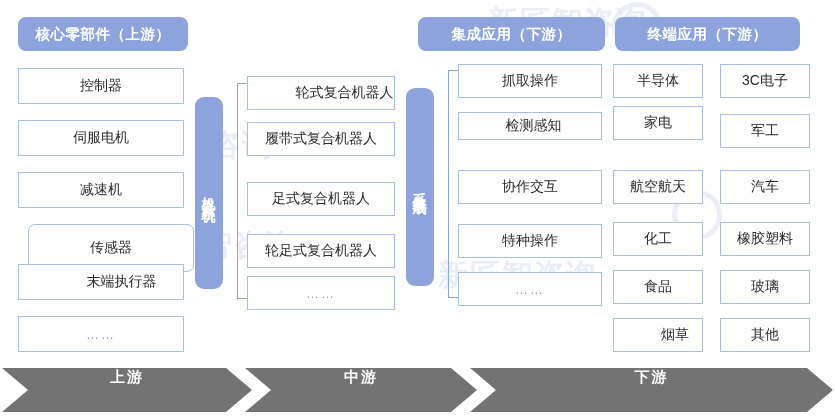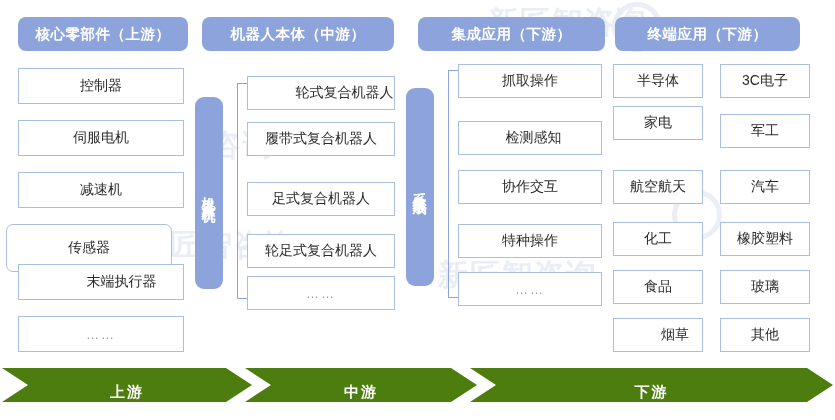--- a/index.html
+++ b/index.html
@@ -112,27 +112,27 @@
     border: 1.4px solid #8ca4db;
     border-right: none;
     box-sizing: border-box;
     background: transparent;
     z-index: 2;
   }
 
   
   .chev {
     position: absolute;
-    height: 34px;
-    background: #4d7c0f;
+    height: 44px;
+    background: #737373;
     color: #ffffff;
     font-size: 15px;
     font-weight: bold;
     display: flex;
-    align-items: flex-end;
+    align-items: flex-start;
     justify-content: center;
     letter-spacing: 2px;
     z-index: 3;
   }
   .chev-first {
     clip-path: polygon(0 0, calc(100% - 26px) 0, 100% 50%, calc(100% - 26px) 100%, 0 100%, 26px 50%);
   }
   .chev-mid {
     clip-path: polygon(0 0, calc(100% - 26px) 0, 100% 50%, calc(100% - 26px) 100%, 0 100%, 26px 50%);
   }
@@ -148,40 +148,37 @@
   <div class="wm" style="left:470px; top:2px;"><span class="dot"></span>新匠智咨询</div>
   <div class="wm-ring" style="left:612px; top:2px;"></div>
   <div class="wm" style="left:120px; top:225px;"><span class="dot"></span>新匠智咨询</div>
   <div class="wm" style="left:420px; top:255px;"><span class="dot"></span>新匠智咨询</div>
   <div class="wm-ring" style="left:672px; top:190px;"></div>
   <div class="wm" style="left:210px; top:125px;">咨询</div>
 
   <div class="hdr" style="left:18px; top:17px; width:170px;">
     <span>核心零部件（上游）</span>
   </div>
-  <div class="hdr" style="left:202px; top:17px; width:192px;">
-    <span>机器人本体（中游）</span>
-  </div>
   <div class="hdr" style="left:418px; top:17px; width:187px;">
     <span>集成应用（下游）</span>
   </div>
   <div class="hdr" style="left:615px; top:17px; width:185px;">
     <span>终端应用（下游）</span>
   </div>
 
   <div class="box" style="left:18px; top:68px;  width:166px; height:36px;">
       <span>控制器</span>
     </div>
   <div class="box" style="left:18px; top:120px; width:166px; height:36px;">
       <span>伺服电机</span>
     </div>
   <div class="box" style="left:18px; top:172px; width:166px; height:36px;">
       <span>减速机</span>
     </div>
-  <div class="box" style="left:6px; top:224px; width:166px; height:48px;border-radius:7px;">
+  <div class="box" style="left:28px; top:224px; width:166px; height:48px;border-radius:7px;">
       <span>传感器</span>
     </div>
   <div class="box" style="left:18px; top:264px; width:166px; height:36px;padding-left:41px;">
       <span>末端执行器</span>
     </div>
   <div class="box dots" style="left:18px; top:316px; width:166px; height:36px;">
       <span>……</span>
     </div>
 
   <div class="vlabel" style="left:195px; top:97px; width:28px; height:192px;">
@@ -206,21 +203,21 @@
     </div>
 
   <div class="vlabel" style="left:406px; top:88px; width:28px; height:198px;">
     <span>系统集成</span>
   </div>
   <div class="bracket" style="left:448px; top:70px; width:12px; height:228px;"></div>
 
   <div class="box" style="left:458px; top:64px;  width:144px; height:34px;">
       <span>抓取操作</span>
     </div>
-  <div class="box" style="left:458px; top:121px; width:144px; height:34px;padding-left:7px;">
+  <div class="box" style="left:458px; top:112px; width:144px; height:28px;padding-left:7px;">
       <span>检测感知</span>
     </div>
   <div class="box" style="left:458px; top:170px; width:144px; height:34px;">
       <span>协作交互</span>
     </div>
   <div class="box" style="left:458px; top:224px; width:144px; height:34px;">
       <span>特种操作</span>
     </div>
   <div class="box dots" style="left:458px; top:272px; width:144px; height:34px;">
       <span>……</span>

